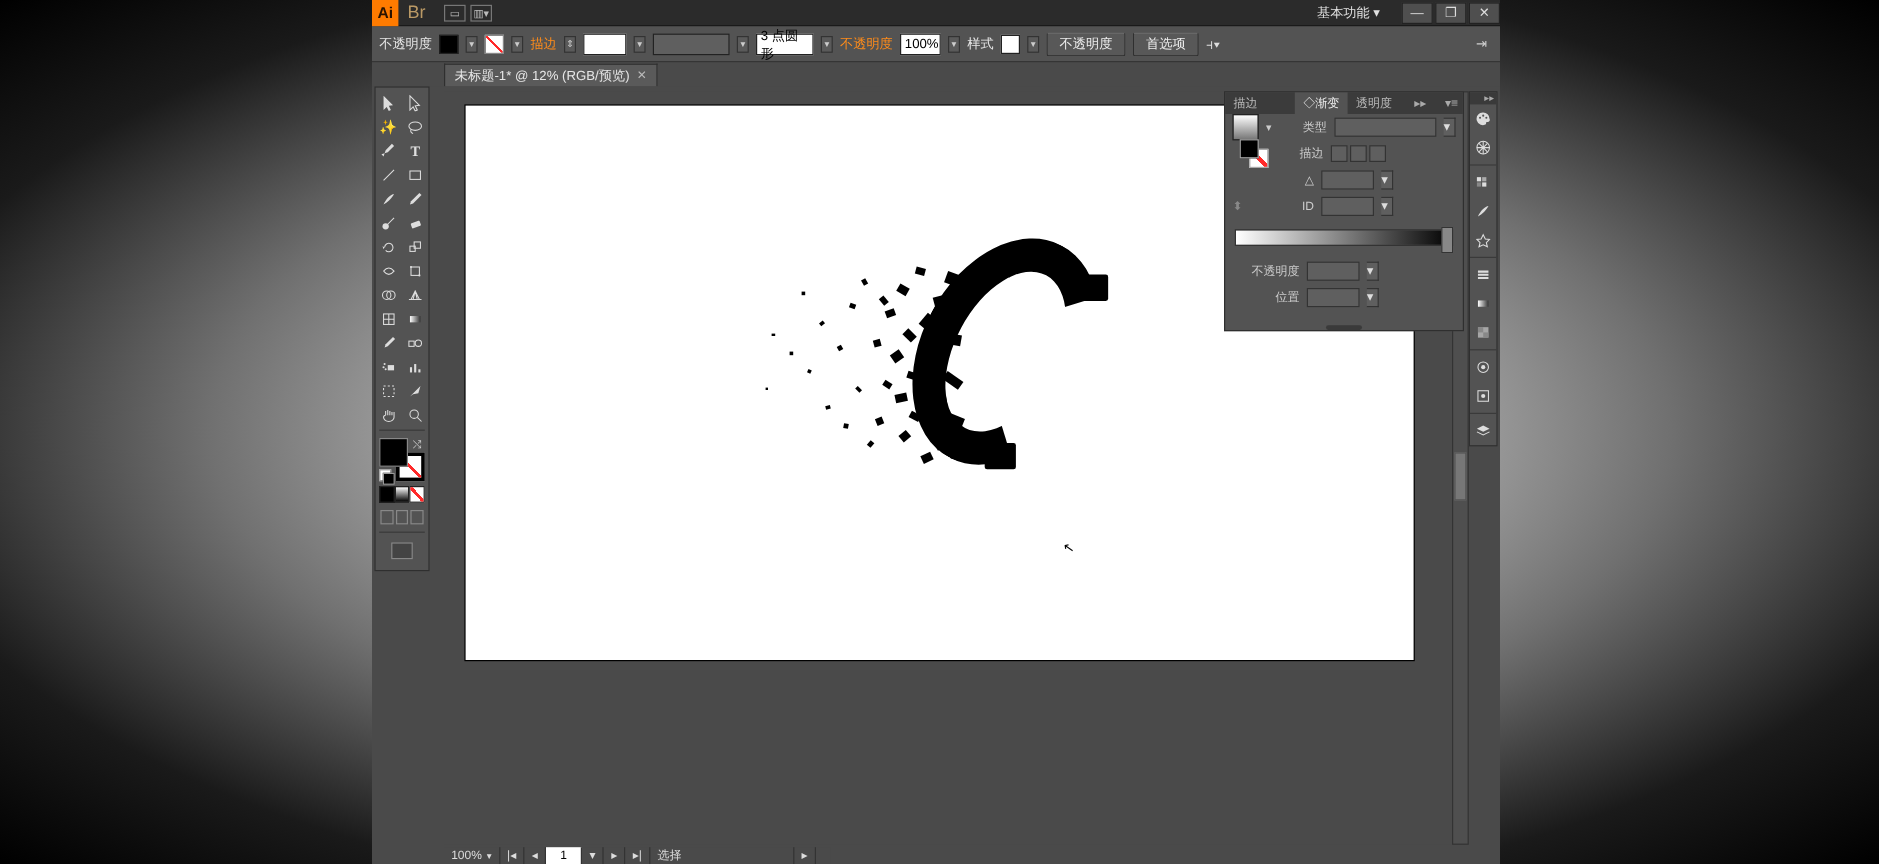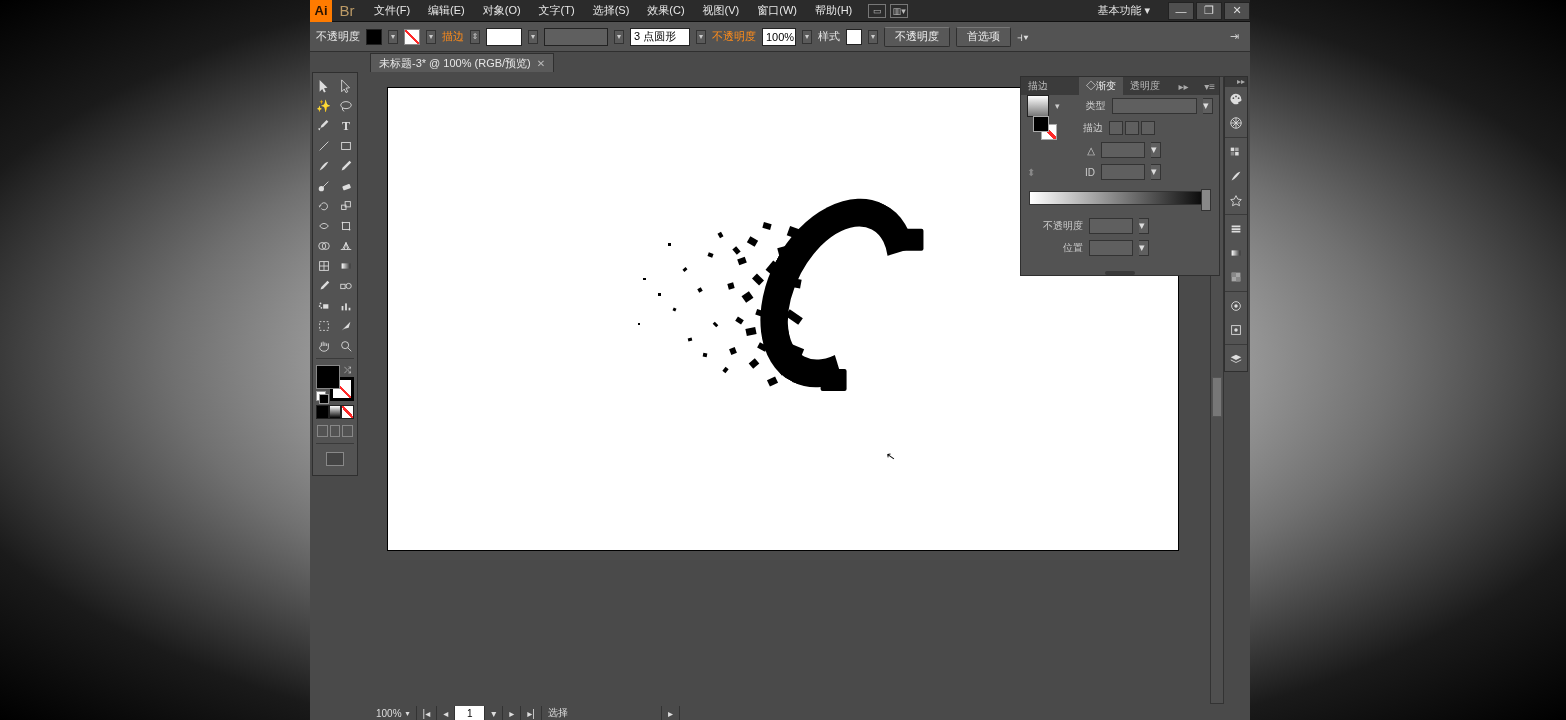--- a/index.html
+++ b/index.html
@@ -164,31 +164,20 @@
 </head>
 <body>
 
 <div class="vignette"></div>
 
 <div class="app">
 
   <div class="titlebar">
     <div class="ai-logo">Ai</div>
     <div class="bridge-icon">Br</div>
-    <div class="menu">
-      <div class="mi">文件(F)</div>
-      <div class="mi">编辑(E)</div>
-      <div class="mi">对象(O)</div>
-      <div class="mi">文字(T)</div>
-      <div class="mi">选择(S)</div>
-      <div class="mi">效果(C)</div>
-      <div class="mi">视图(V)</div>
-      <div class="mi">窗口(W)</div>
-      <div class="mi">帮助(H)</div>
-    </div>
     <div class="title-icons">
       <div class="ti">▭</div>
       <div class="ti">▥▾</div>
     </div>
     <div class="spacer"></div>
     <div class="workspace-switch">
       <span>基本功能</span>
       <span>▾</span>
     </div>
     <div class="win-controls">
@@ -203,37 +192,37 @@
     <div class="cb-swatch" style="background:#000"></div>
     <div class="cb-drop">▾</div>
     <div class="cb-nostroke"></div>
     <div class="cb-drop">▾</div>
     <span class="cb-label cb-orange">描边</span>
     <div class="cb-drop">⇕</div>
     <div class="cb-input" style="width:36px"></div>
     <div class="cb-drop">▾</div>
     <div class="cb-input" style="width:64px;background:#5f5f5f"></div>
     <div class="cb-drop">▾</div>
-    <div class="cb-input" style="width:60px">3 点圆形</div>
+    <div class="cb-input" style="width:48px">3 点圆形</div>
     <div class="cb-drop">▾</div>
     <span class="cb-label cb-orange">不透明度</span>
     <div class="cb-input" style="width:34px">100%</div>
     <div class="cb-drop">▾</div>
     <span class="cb-label">样式</span>
     <div class="cb-swatch" style="background:#fff"></div>
     <div class="cb-drop">▾</div>
     <div class="cb-btn">不透明度</div>
     <div class="cb-btn">首选项</div>
     <span style="color:#ddd;font-size:12px;">⫞▾</span>
     <div class="cb-expand">⇥</div>
   </div>
 
   <div class="tabrow">
     <div class="doc-tab">
-      <span>未标题-3* @ 100% (RGB/预览)</span>
+      <span>未标题-1* @ 12% (RGB/预览)</span>
       <span class="doc-close">✕</span>
     </div>
   </div>
 
   <div class="main">
 
     <div class="tools">
       <div class="trow">
         <div class="tbtn">
             <svg viewBox="0 0 16 16">

